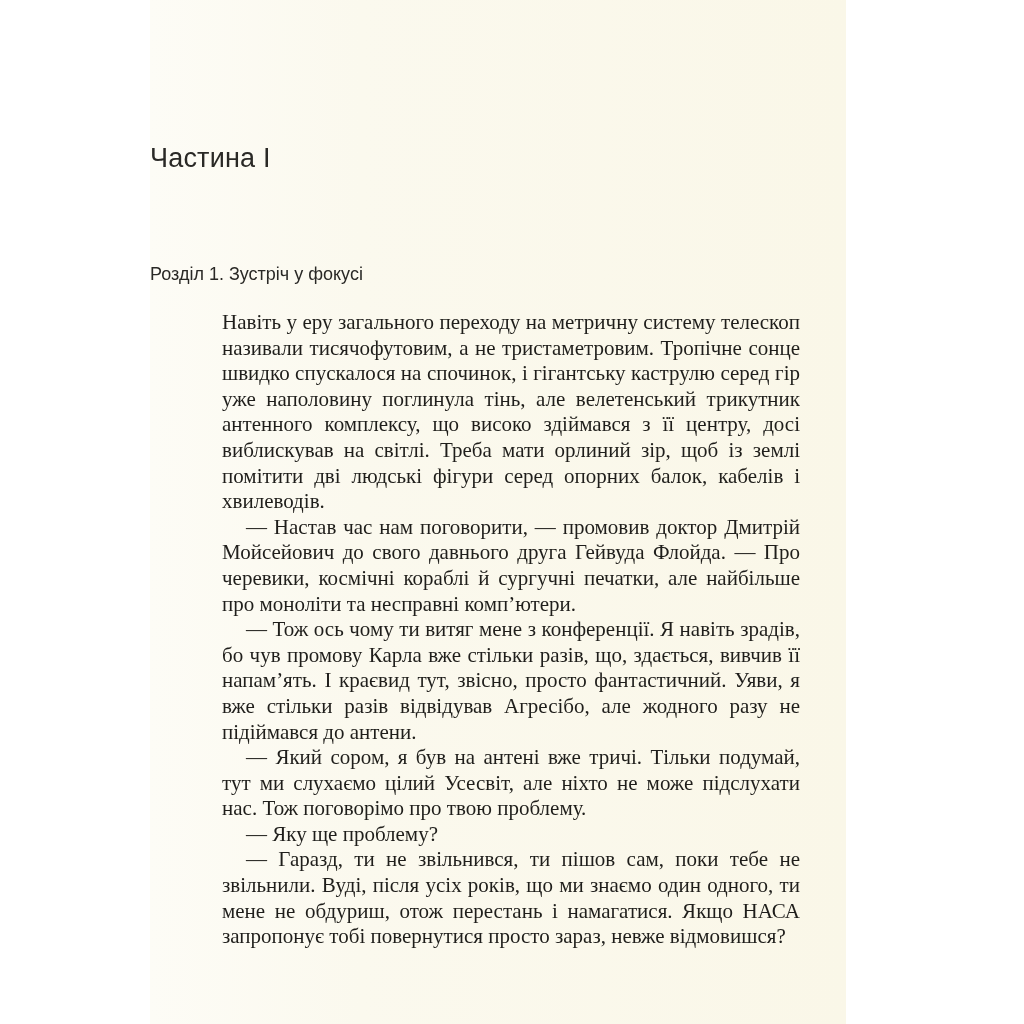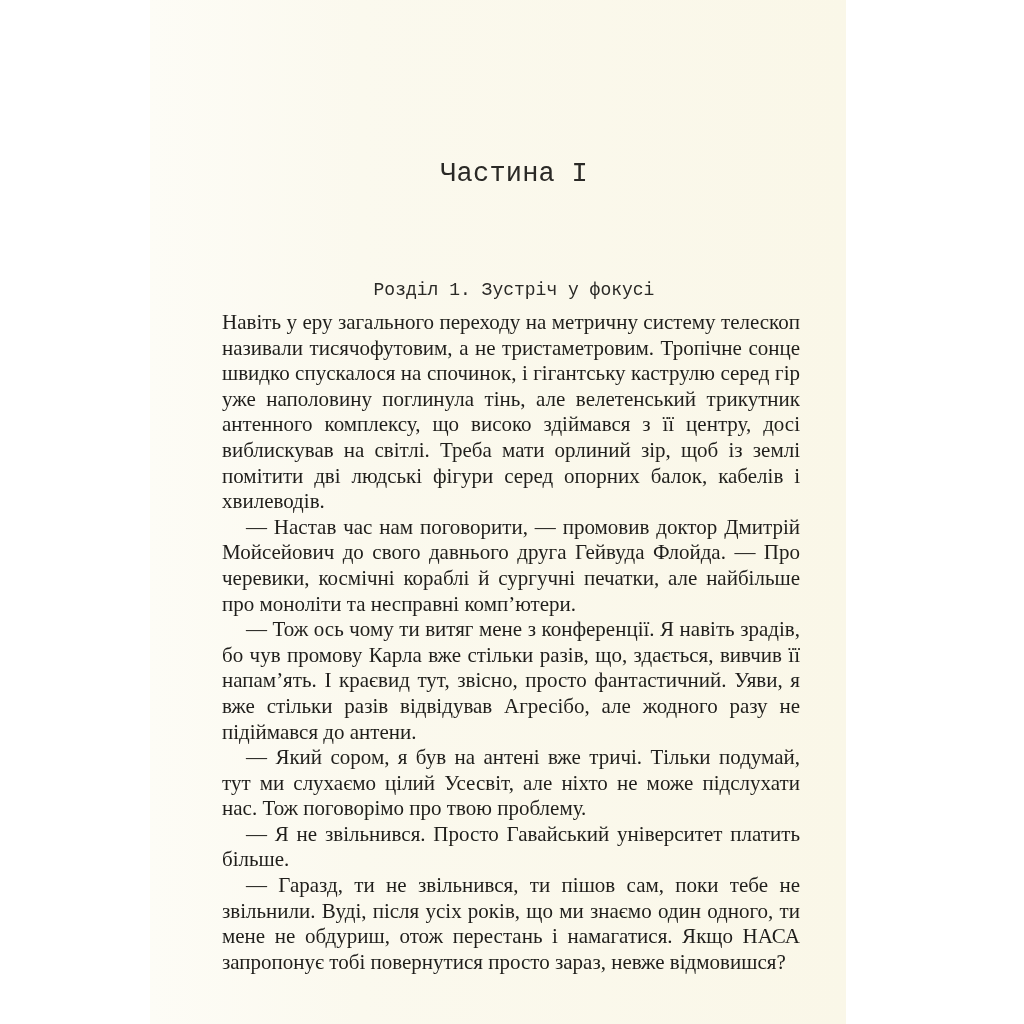--- a/index.html
+++ b/index.html
@@ -10,25 +10,24 @@
   }
   .page {
     position: absolute;
     left: 150px; top: 0;
     width: 696px; height: 1024px;
     background: linear-gradient(90deg, #fdfcf6 0%, #fbf9ee 30%, #faf7e8 100%);
   }
   .part-title {
     position: absolute;
     left: 0; width: 100%;
-    text-align: center;
-    font-family: Liberation Mono, monospace;
+    font-family: Liberation Sans, sans-serif;
     font-weight: normal;
     color: #2a2926;
-    margin: 16px;
+    margin: 0;
   }
   #part-number { top: 143px; font-size: 27px; letter-spacing: 0.2px; }
   #part-name { top: 181px; font-size: 27px; letter-spacing: 0.3px; }
   #chapter-title {
     top: 264px; font-size: 18px;
   }
   .body-text {
     position: absolute;
     left: 72px; top: 310px;
     width: 578px;
@@ -50,17 +49,17 @@
 
 <div class="page">
   <h1 class="part-title" id="part-number">Частина I</h1>
   <h2 class="part-title" id="chapter-title">Розділ 1. Зустріч у фокусі</h2>
 
   <div class="body-text">
     <p class="first">Навіть у еру загального переходу на метричну систему телескоп називали тисячофутовим, а не тристаметровим. Тропічне сонце швидко спускалося на спочинок, і гігантську каструлю серед гір уже наполовину поглинула тінь, але велетенський трикутник ан­тенного комплексу, що високо здіймався з її центру, досі виблис­кував на світлі. Треба мати орлиний зір, щоб із землі помітити дві людські фігури серед опорних балок, кабелів і хвилеводів.</p>
     <p>— Настав час нам поговорити, — промовив доктор Дмитрій Мойсейович до свого давнього друга Гейвуда Флойда. — Про чере­вики, космічні кораблі й сургучні печатки, але найбільше про моноліти та несправні комп’ютери.</p>
     <p>— Тож ось чому ти витяг мене з конференції. Я навіть зрадів, бо чув промову Карла вже стільки разів, що, здається, вивчив її напам’ять. І краєвид тут, звісно, просто фантастичний. Уяви, я вже стільки разів відвідував Агресібо, але жодного разу не підіймався до антени.</p>
     <p>— Який сором, я був на антені вже тричі. Тільки подумай, тут ми слухаємо цілий Усесвіт, але ніхто не може підслухати нас. Тож поговорімо про твою проблему.</p>
-    <p>— Я не звільнився. Просто Гавайський університет платить більше.</p>
+    <p>— Яку ще проблему?</p>
     <p>— Гаразд, ти не звільнився, ти пішов сам, поки тебе не звільни­ли. Вуді, після усіх років, що ми знаємо один одного, ти мене не обдуриш, отож перестань і намагатися. Якщо НАСА запропонує тобі повернутися просто зараз, невже відмовишся?</p>
 
   </div>
 </div>
 
 </body></html>

